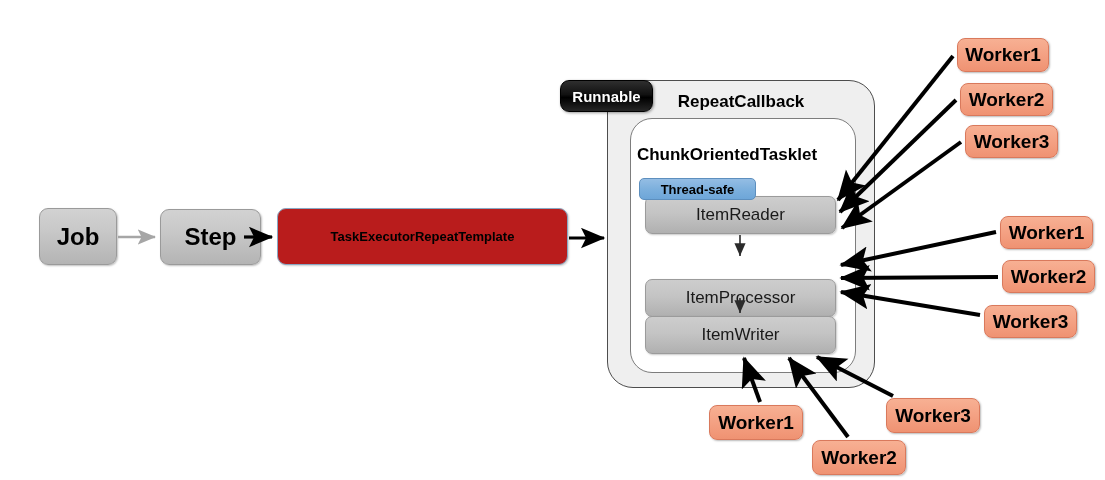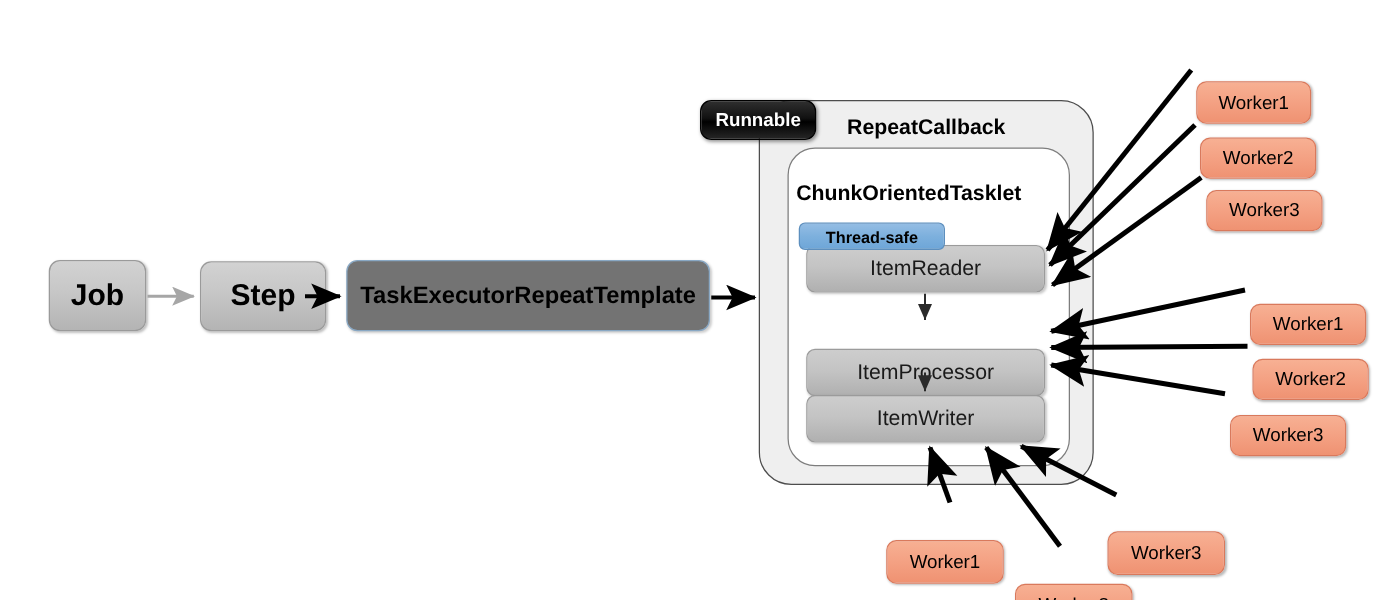--- a/index.html
+++ b/index.html
@@ -31,40 +31,39 @@
     border: 1px solid #9a9a9a;
     border-radius: 9px;
     font-weight: bold;
     font-size: 24px;
     color: #000000;
     box-shadow: 1px 1px 2px rgba(0,0,0,0.25);
   }
 
   
   .blue-node {
-    background: #737373;
+    background: #b91c1c;
     border: 1px solid #89a8c4;
     border-radius: 9px;
     font-weight: bold;
-    font-size: 19px;
+    font-size: 13px;
     color: #000000;
     box-shadow: 1px 1px 2px rgba(0,0,0,0.20);
     text-align: center;
   }
 
   
   .worker-node {
     background: linear-gradient(180deg, #f7b093 0%, #f4a183 50%, #ef9272 100%);
     border: 1px solid #d9795c;
     border-radius: 8px;
-    font-weight: normal;
-    font-size: 15px;
+    font-weight: bold;
+    font-size: 19px;
     color: #000000;
     box-shadow: 1px 1px 2px rgba(0,0,0,0.28);
-    margin-top: 27px;
   }
 
   
   .badge-black {
     background: linear-gradient(180deg, #2f2f2f 0%, #111111 45%, #000000 55%, #262626 100%);
     border: 1px solid #000000;
     border-radius: 9px;
     font-weight: bold;
     font-size: 15px;
     color: #ffffff;

